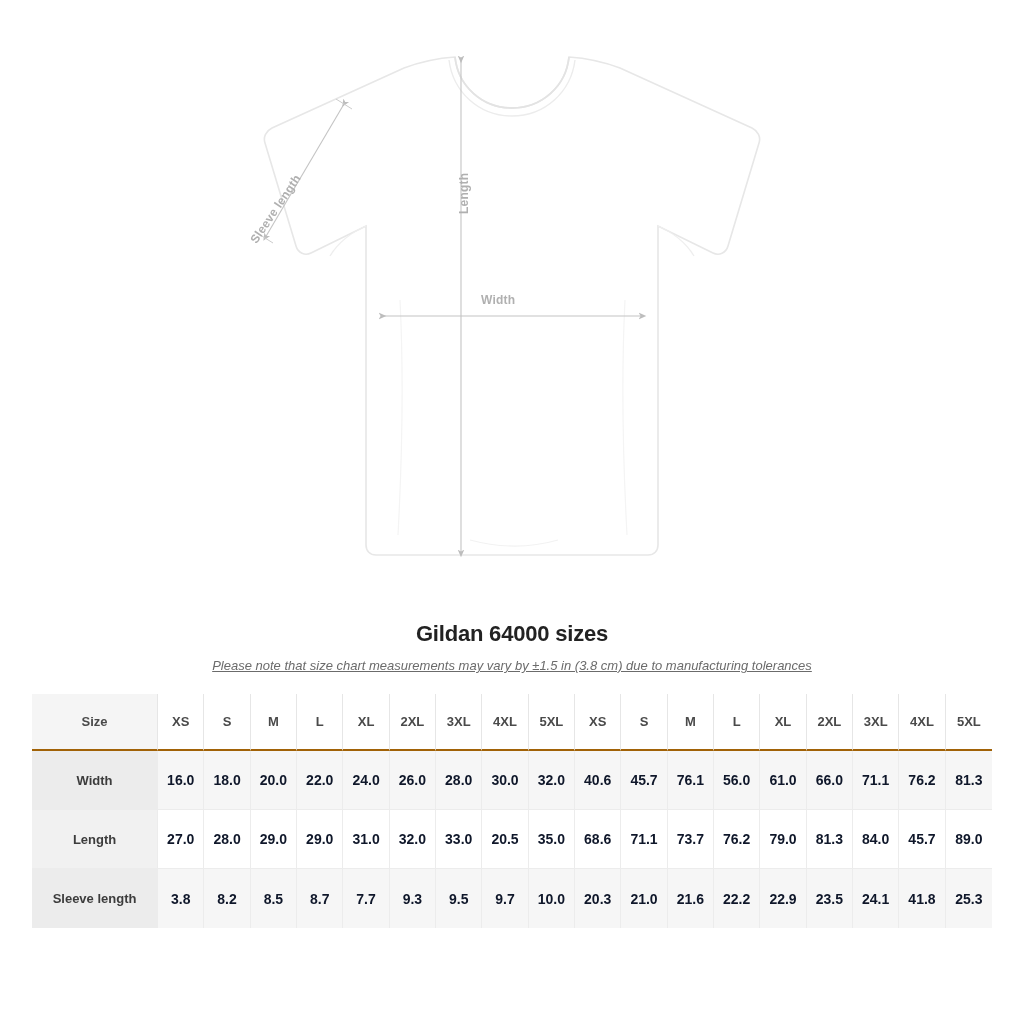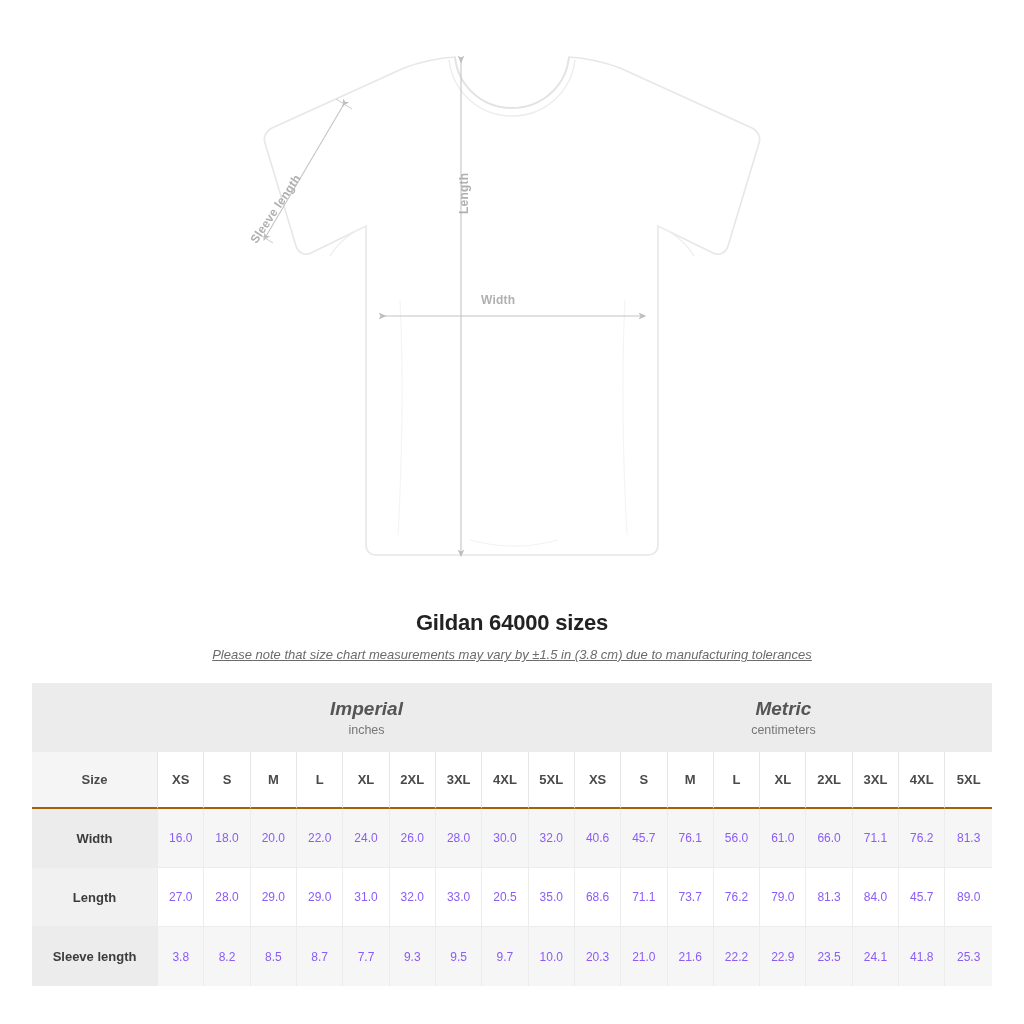--- a/index.html
+++ b/index.html
@@ -41,21 +41,21 @@
   }
   #label-sleeve {
     left: 259px; top: 232px;
     transform: rotate(-56deg);
     transform-origin: left bottom;
   }
 
   
   #title-block {
     text-align: center;
-    margin-top: 20px;
+    margin-top: 31px;
   }
   #chart-title {
     font-size: 22px;
     font-weight: bold;
     color: #222222;
     letter-spacing: -0.2px;
   }
   #chart-note {
     margin-top: 11px;
     font-size: 13px;
@@ -114,24 +114,25 @@
   }
   .head-row td.rowlabel {
     background: #f5f5f5;
     border-right: 1px solid #e6e6e6;
   }
   .head-row td.last { border-right: 0; }
 
   
   .data-row td {
     height: 59px;
-    font-size: 12px;
-    color: #8b5cf6;
+    font-size: 14px;
+    color: #0f172a;
     border-right: 1px solid #ececec;
     border-bottom: 1px solid #ececec;
+    font-weight: bold;
   }
   .data-row.alt td { background: #f6f6f6; }
   .data-row td.rowlabel {
     font-weight: bold;
     font-size: 13px;
     color: #3c3c3c;
     background: #f1f1f1;
   }
   .data-row.alt td.rowlabel { background: #ececec; }
   .data-row td.last { border-right: 0; }
@@ -222,31 +223,20 @@
           <col class="c-cell">
           <col class="c-cell">
           <col class="c-cell">
           <col class="c-cell">
         <col class="c-cell">
           <col class="c-cell">
           <col class="c-cell">
           <col class="c-cell">
       </colgroup>
       <tbody>
-        <tr class="banner-row">
-          <td></td>
-          <td colspan="9">
-            <div class="banner-sys">Imperial</div>
-            <div class="banner-unit">inches</div>
-          </td>
-          <td colspan="9">
-            <div class="banner-sys">Metric</div>
-            <div class="banner-unit">centimeters</div>
-          </td>
-        </tr>
 
         <tr class="head-row">
           <td class="rowlabel">Size</td>
           <td>XS</td>
           <td>S</td>
           <td>M</td>
           <td>L</td>
           <td>XL</td>
           <td>2XL</td>
           <td>3XL</td>

